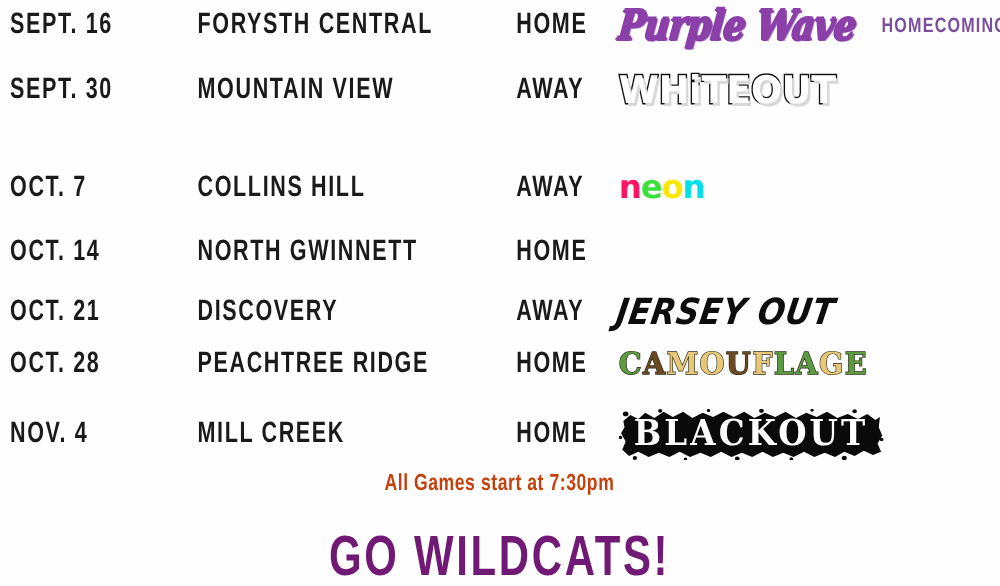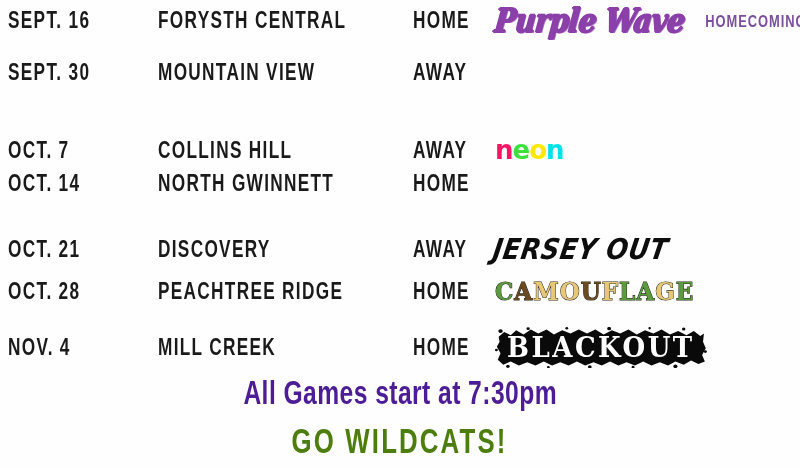--- a/index.html
+++ b/index.html
@@ -171,39 +171,39 @@
 
   
   .footer-1 {
     position: absolute;
     left: 0;
     top: 378px;
     width: 800px;
     text-align: center;
     font-family: "Liberation Sans Narrow", "Liberation Sans", sans-serif;
     font-weight: 700;
-    font-size: 28px;
+    font-size: 16px;
     letter-spacing: 0.5px;
-    color: #4c1d95;
+    color: #c2410c;
   }
   .footer-1 > span {
     display: inline-block;
     transform: scaleX(0.88) scaleY(1.16);
   }
   .footer-2 {
     position: absolute;
     left: 0;
     top: 424px;
     width: 800px;
     text-align: center;
     font-family: "Liberation Sans Narrow", "Liberation Sans", sans-serif;
     font-weight: 700;
-    font-size: 30px;
+    font-size: 39px;
     letter-spacing: 2.5px;
-    color: #4d7c0f;
+    color: #701a75;
   }
   .footer-2 > span {
     display: inline-block;
     transform: scaleX(0.86) scaleY(1.16);
   }
 </style>
 </head>
 <body>
 
 <div id="poster">
@@ -217,32 +217,35 @@
       <div class="c-theme">
         <span class="th-purplewave">Purple Wave</span>
         <span class="note-purple">HOMECOMING</span>
       </div>
     </div>
 
     <div class="row" style="top:50px;">
       <div class="cell c-date">SEPT. 30</div>
       <div class="cell c-opponent">MOUNTAIN VIEW</div>
       <div class="cell c-venue">AWAY</div>
+      <div class="c-theme">
+        <span class="th-whiteout">WHiTEOUT</span>
+      </div>
     </div>
 
     <div class="row" style="top:128px;">
       <div class="cell c-date">OCT. 7</div>
       <div class="cell c-opponent">COLLINS HILL</div>
       <div class="cell c-venue">AWAY</div>
       <div class="c-theme">
         <span class="th-neon" id="neon-holder"><span style="color: rgb(255, 20, 100);">n</span><span style="color: rgb(60, 224, 60);">e</span><span style="color: rgb(255, 232, 0);">o</span><span style="color: rgb(0, 224, 232);">n</span></span>
       </div>
     </div>
 
-    <div class="row" style="top:161px;">
+    <div class="row" style="top:179px;">
       <div class="cell c-date">OCT. 14</div>
       <div class="cell c-opponent">NORTH GWINNETT</div>
       <div class="cell c-venue">HOME</div>
     </div>
 
     <div class="row" style="top:227px;">
       <div class="cell c-date">OCT. 21</div>
       <div class="cell c-opponent">DISCOVERY</div>
       <div class="cell c-venue">AWAY</div>
       <div class="c-theme">

